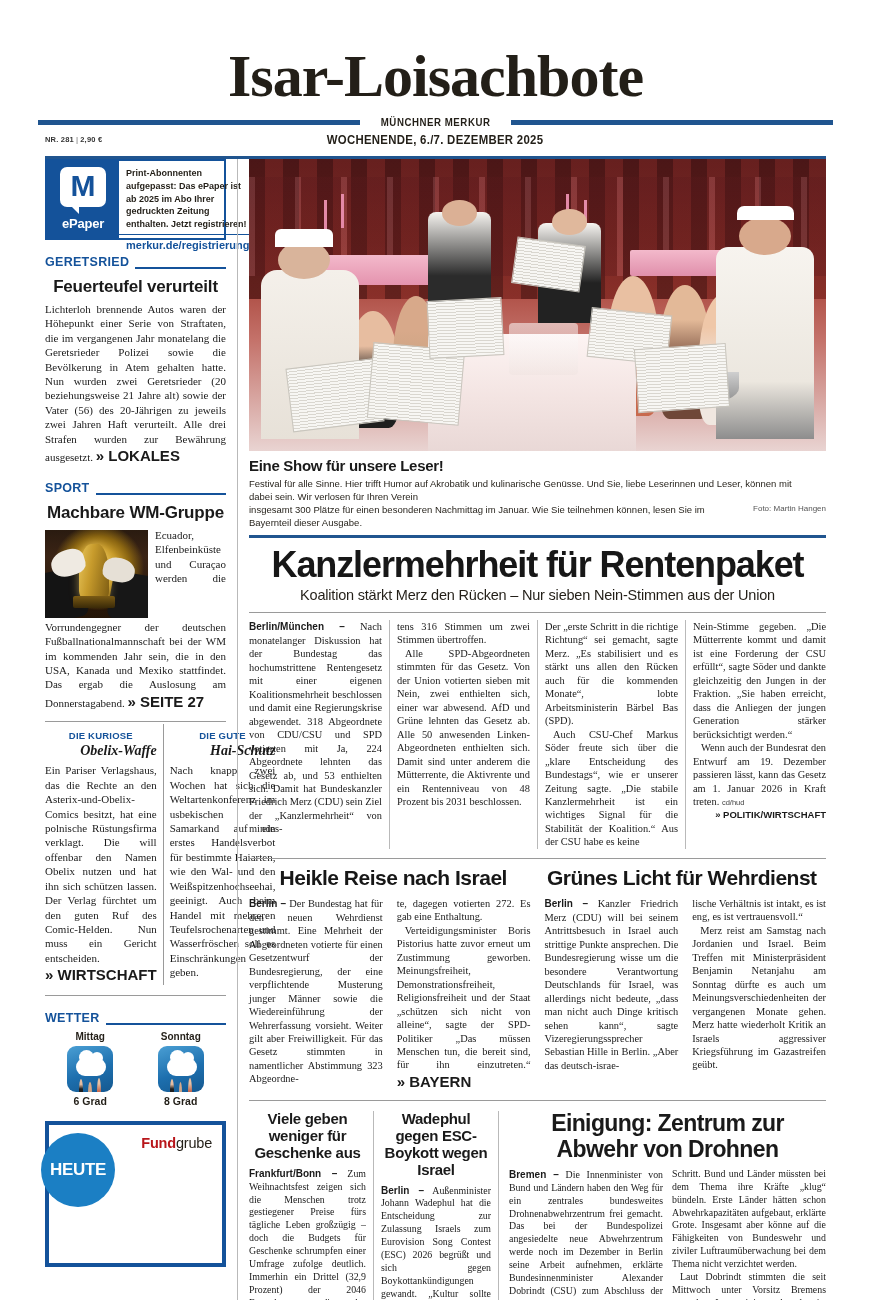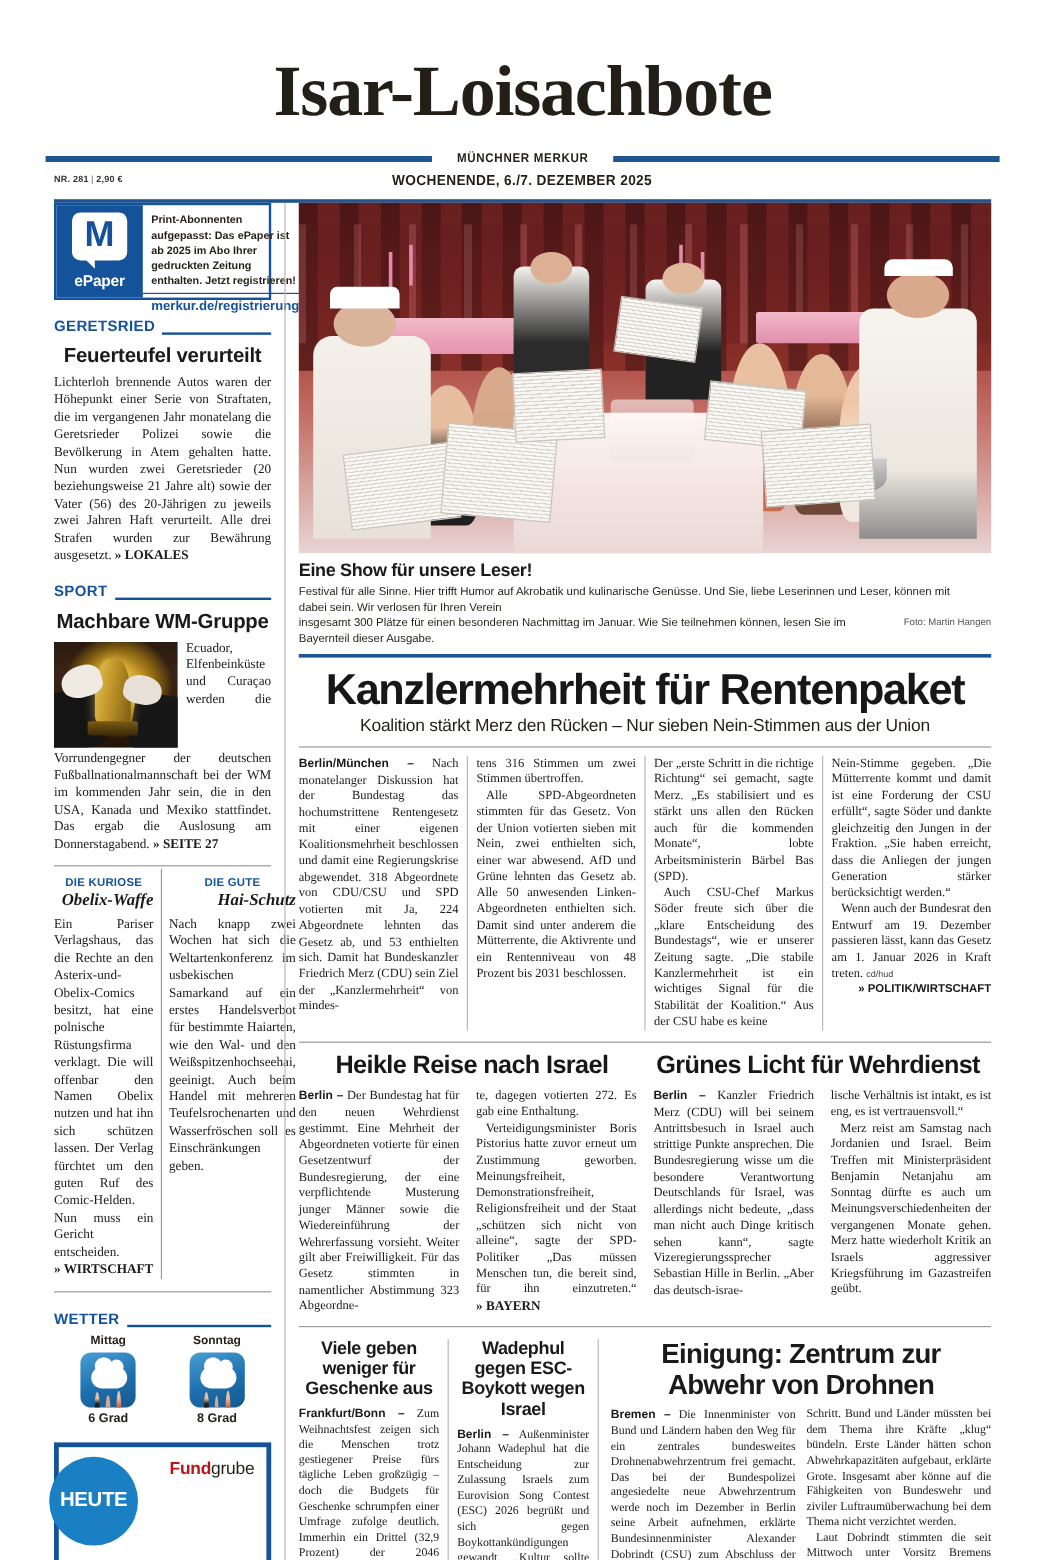--- a/index.html
+++ b/index.html
@@ -17,21 +17,21 @@
   .masthead-title {
     font-family: "Liberation Serif", serif;
     font-weight: 700;
     font-size: 60px;
     letter-spacing: -1px;
     color: #231f18;
     line-height: 1;
   }
   .masthead-rule-row {
     display: flex; align-items: center; justify-content: center;
-    margin-top: 20px; padding: 0 38px; gap: 0;
+    margin-top: 10px; padding: 0 38px; gap: 0;
   }
   .mh-rule { height: 5px; background: #20558f; flex: 1 1 auto; }
   .mh-sub {
     font-size: 10.5px; font-weight: 700; letter-spacing: 0.6px;
     color: #231f18; padding: 0 16px; white-space: nowrap;
     transform: scaleX(0.92); transform-origin: center;
   }
   .masthead-datebar {
     display: flex; align-items: baseline; justify-content: center;
     position: relative; margin-top: 5px; padding: 0 45px;
@@ -104,21 +104,21 @@
 
   .hl-left{
     font-size: 17px; font-weight: 700; text-align:center; color:#1a1a1a;
     margin: 8px 0 6px; letter-spacing:-.2px; line-height:1.12;
   }
   .body-serif{
     font-family:"Liberation Serif", serif;
     font-size: 11px; line-height: 1.31; text-align: justify;
     color:#1a1a1a; hyphens: auto;
   }
-  .ref{ font-family:Liberation Serif, serif; font-weight:800; font-size:11px; white-space:nowrap;}
+  .ref{ font-family:Liberation Sans, sans-serif; font-weight:800; font-size:15px; white-space:nowrap;}
 
   .sep-rule{ height:1px; background:#9a9a9a; margin:10px 0 0; }
 
   
   .sport-wrap{ margin-top:6px; }
   .sport-photo{
     float:left; width:103px; height:88px; margin:2px 7px 2px 0;
     background:
       radial-gradient(ellipse at 52% 42%, #f0cf62 0%, #c79a28 26%, #8a6511 42%, rgba(40,25,6,0) 60%),
       linear-gradient(180deg,#2a1b10 0%, #3b2415 30%, #241507 100%);

